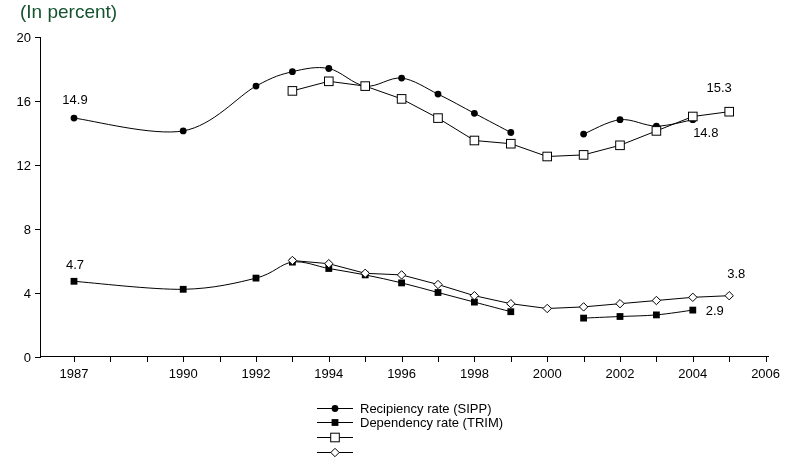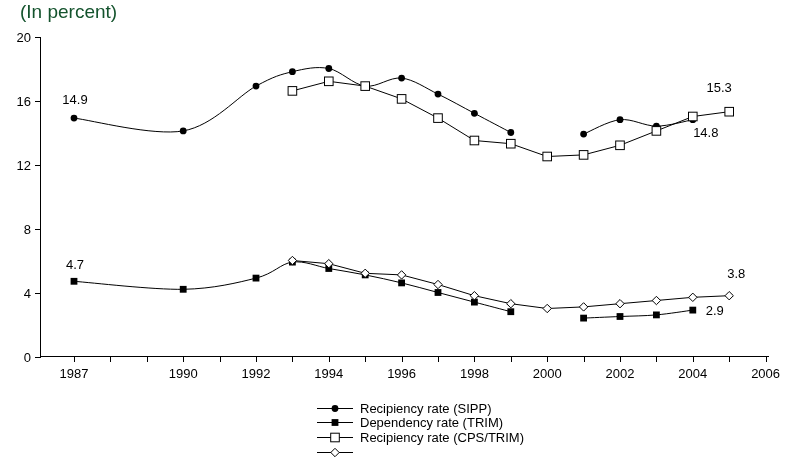--- a/index.html
+++ b/index.html
@@ -162,21 +162,20 @@
       </svg>
     <span class="legend-label">Dependency rate (TRIM)</span>
   </div>
   <div class="legend-row">
     <svg class="legend-marker" viewBox="0 0 38 11">
         <g>
           <line x1="1" y1="5.5" x2="37" y2="5.5" stroke="#000000"></line>
           <rect x="14.7" y="1.2000000000000002" width="8.6" height="8.6" fill="#ffffff" stroke="#000000"></rect>
         </g>
       </svg>
-    <span class="legend-label">Recipiency rate (CPS/TRIM)</span>
   </div>
   <div class="legend-row">
     <svg class="legend-marker" viewBox="0 0 38 11">
         <g>
           <line x1="1" y1="5.5" x2="37" y2="5.5" stroke="#000000"></line>
           <path d="M19,1.2999999999999998L23.2,5.5L19,9.7L14.8,5.5Z" fill="#ffffff" stroke="#000000"></path>
         </g>
       </svg>
   </div>
 </div>

